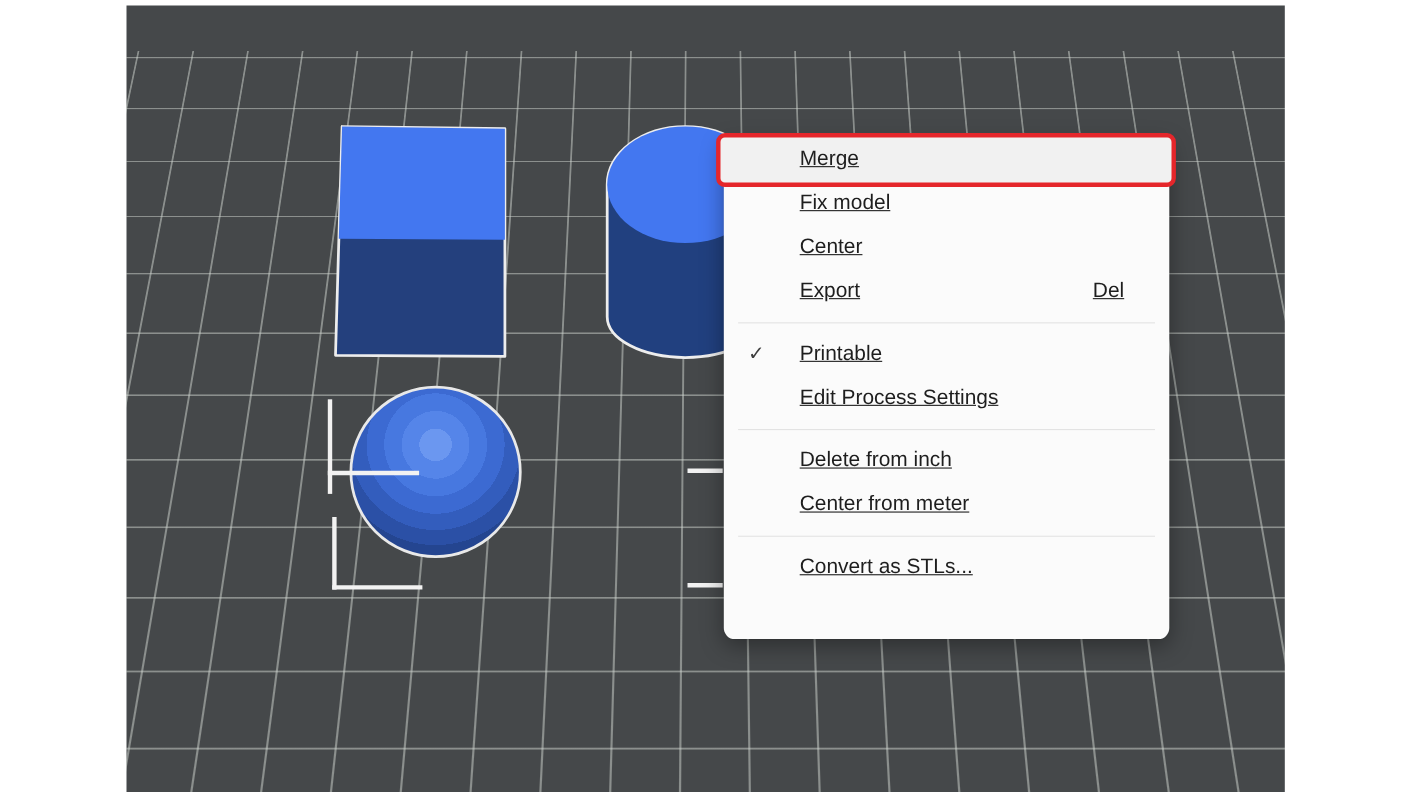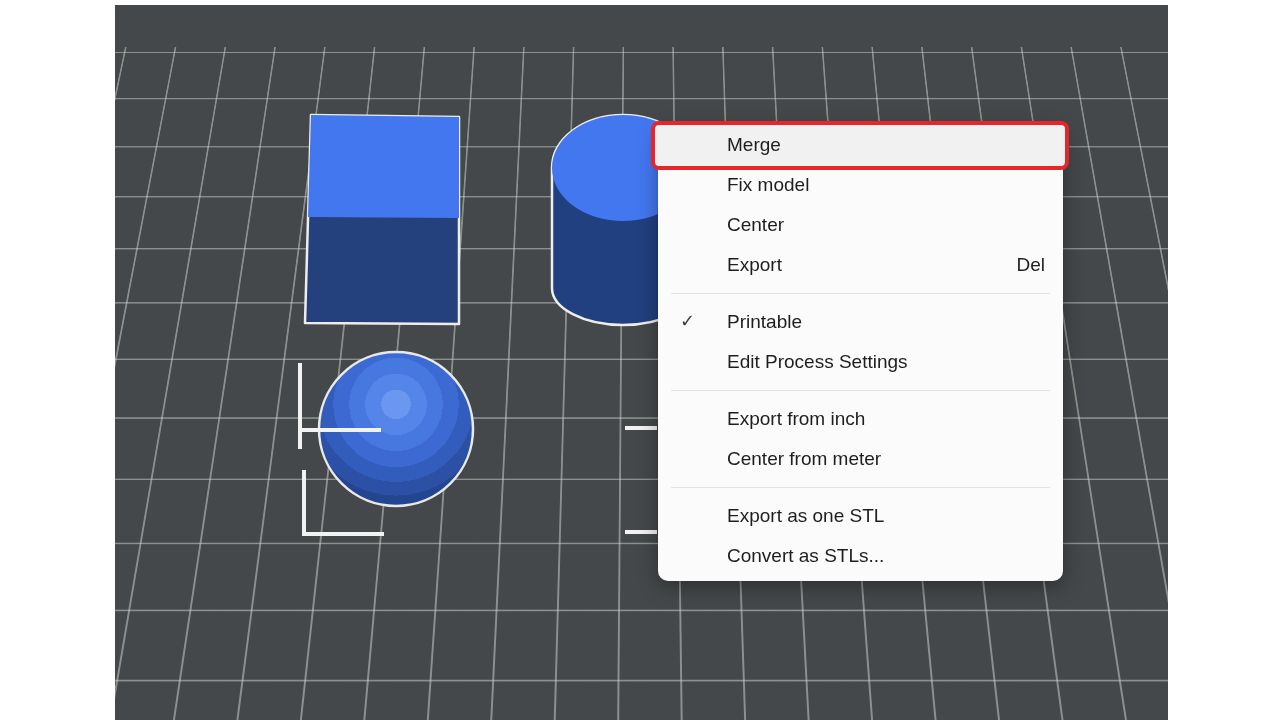--- a/index.html
+++ b/index.html
@@ -19,25 +19,25 @@
             background-size:64px 84px;
             background-position:52px 12px; }
 
   
   .objects { position:absolute; left:0; top:0; width:1280px; height:720px; }
 
   
   .menu { position:absolute; left:658px; top:125px; width:405px; height:456px;
           background:#fbfbfb; border-radius:6px 6px 10px 10px;
           box-shadow:0 6px 20px rgba(0,0,0,0.35), 0 0 0 1px rgba(0,0,0,0.05);
-          color:#1e1e1e; font-size:19px; padding-bottom:4px; }
+          color:#1e1e1e; font-size:19px; padding-bottom:4px;text-decoration:underline; }
   .mi { position:relative; height:40px; display:flex; align-items:center;
         padding-left:69px; cursor:default; }
   .mi .lbl { position:relative; z-index:2; }
-  .mi .shortcut { margin-left:auto; padding-right:18px; position:relative; z-index:2; }
+  .mi .shortcut { margin-left:auto; padding-right:41px; position:relative; z-index:2; }
   .mi .check { position:absolute; left:22px; top:50%; transform:translateY(-54%);
                font-size:18px; color:#3d3d3d; z-index:2; }
   .sep { border-top:1px solid #e3e3e3; margin:8px 13px; }
   .hl-box { position:absolute; left:-7px; right:-6px; top:-4px; height:49px;
             background:#f1f1f1; border:4px solid #e5262b; border-radius:8px; z-index:1; }
 </style>
 </head>
 <body>
 
 <div class="stage">
@@ -119,31 +119,28 @@
       <span class="lbl">Printable</span>
     </div>
 
     <div class="mi">
       <span class="lbl">Edit Process Settings</span>
     </div>
 
     <div class="sep"></div>
 
     <div class="mi">
-      <span class="lbl">Export from inch</span>
+      <span class="lbl">Delete from inch</span>
     </div>
 
     <div class="mi">
       <span class="lbl">Center from meter</span>
     </div>
 
     <div class="sep"></div>
 
-    <div class="mi">
-      <span class="lbl">Export as one STL</span>
-    </div>
 
     <div class="mi">
       <span class="lbl">Convert as STLs...</span>
     </div>
 
   </div>
 </div>
 
 </body></html>

